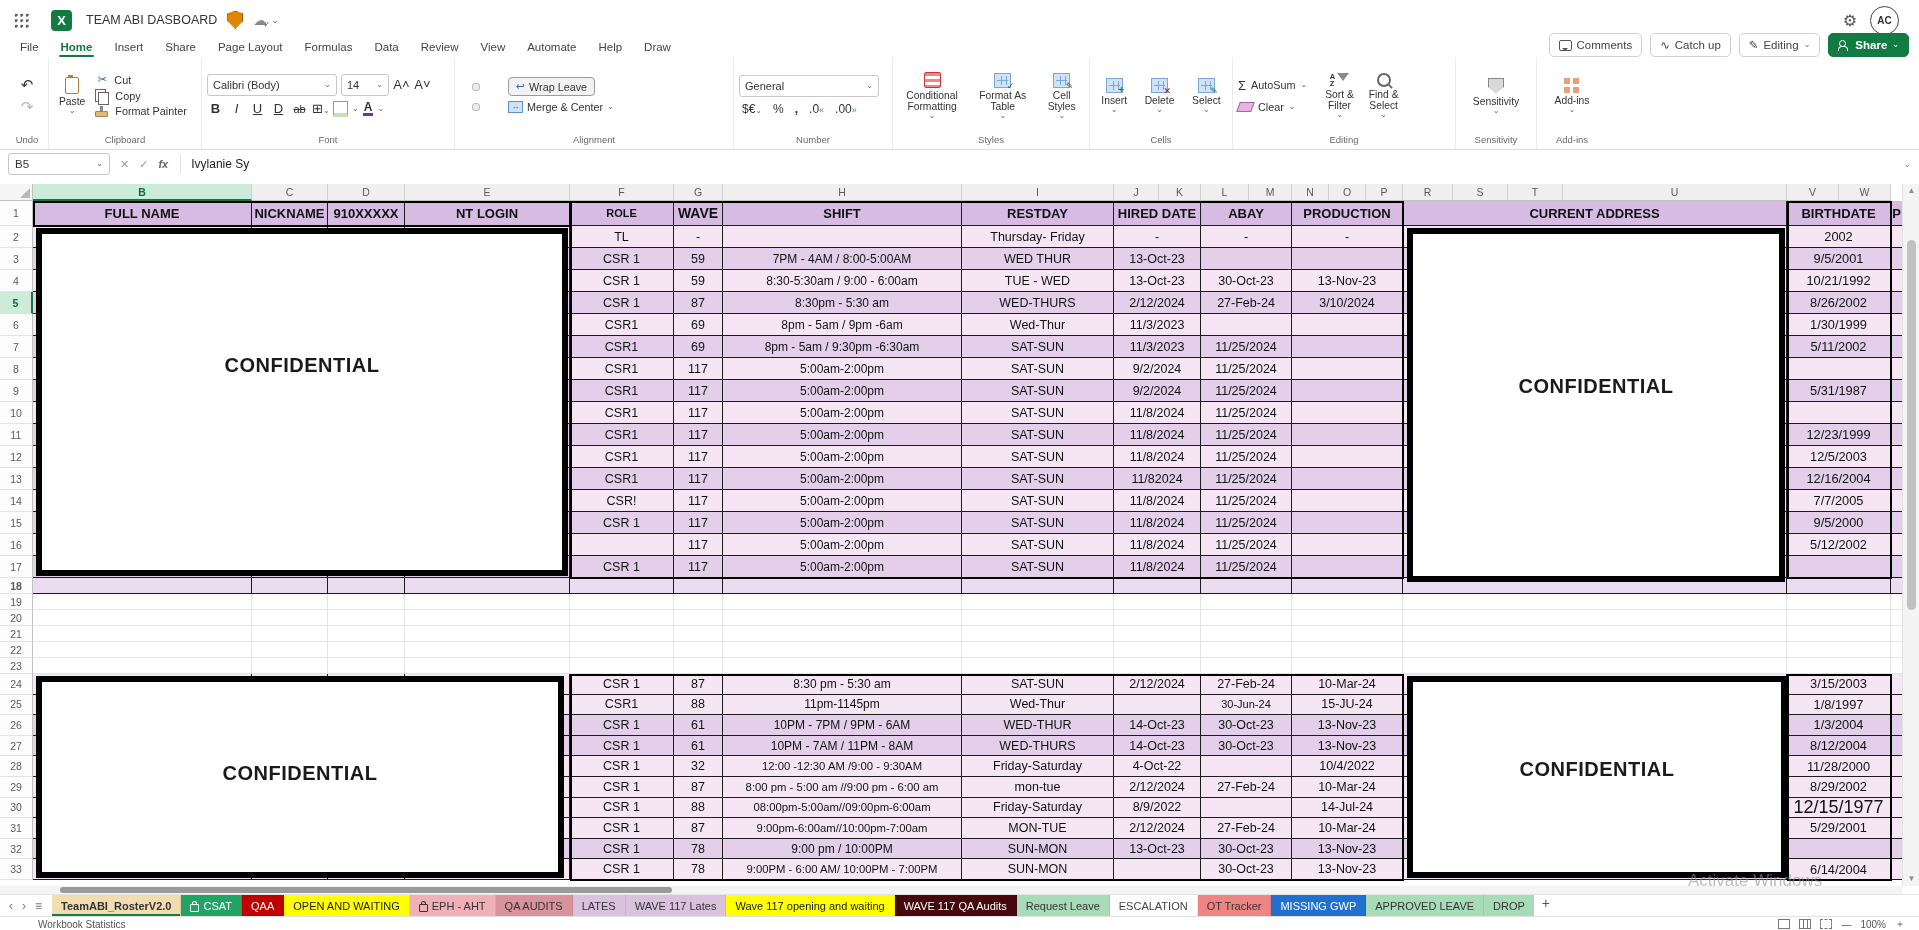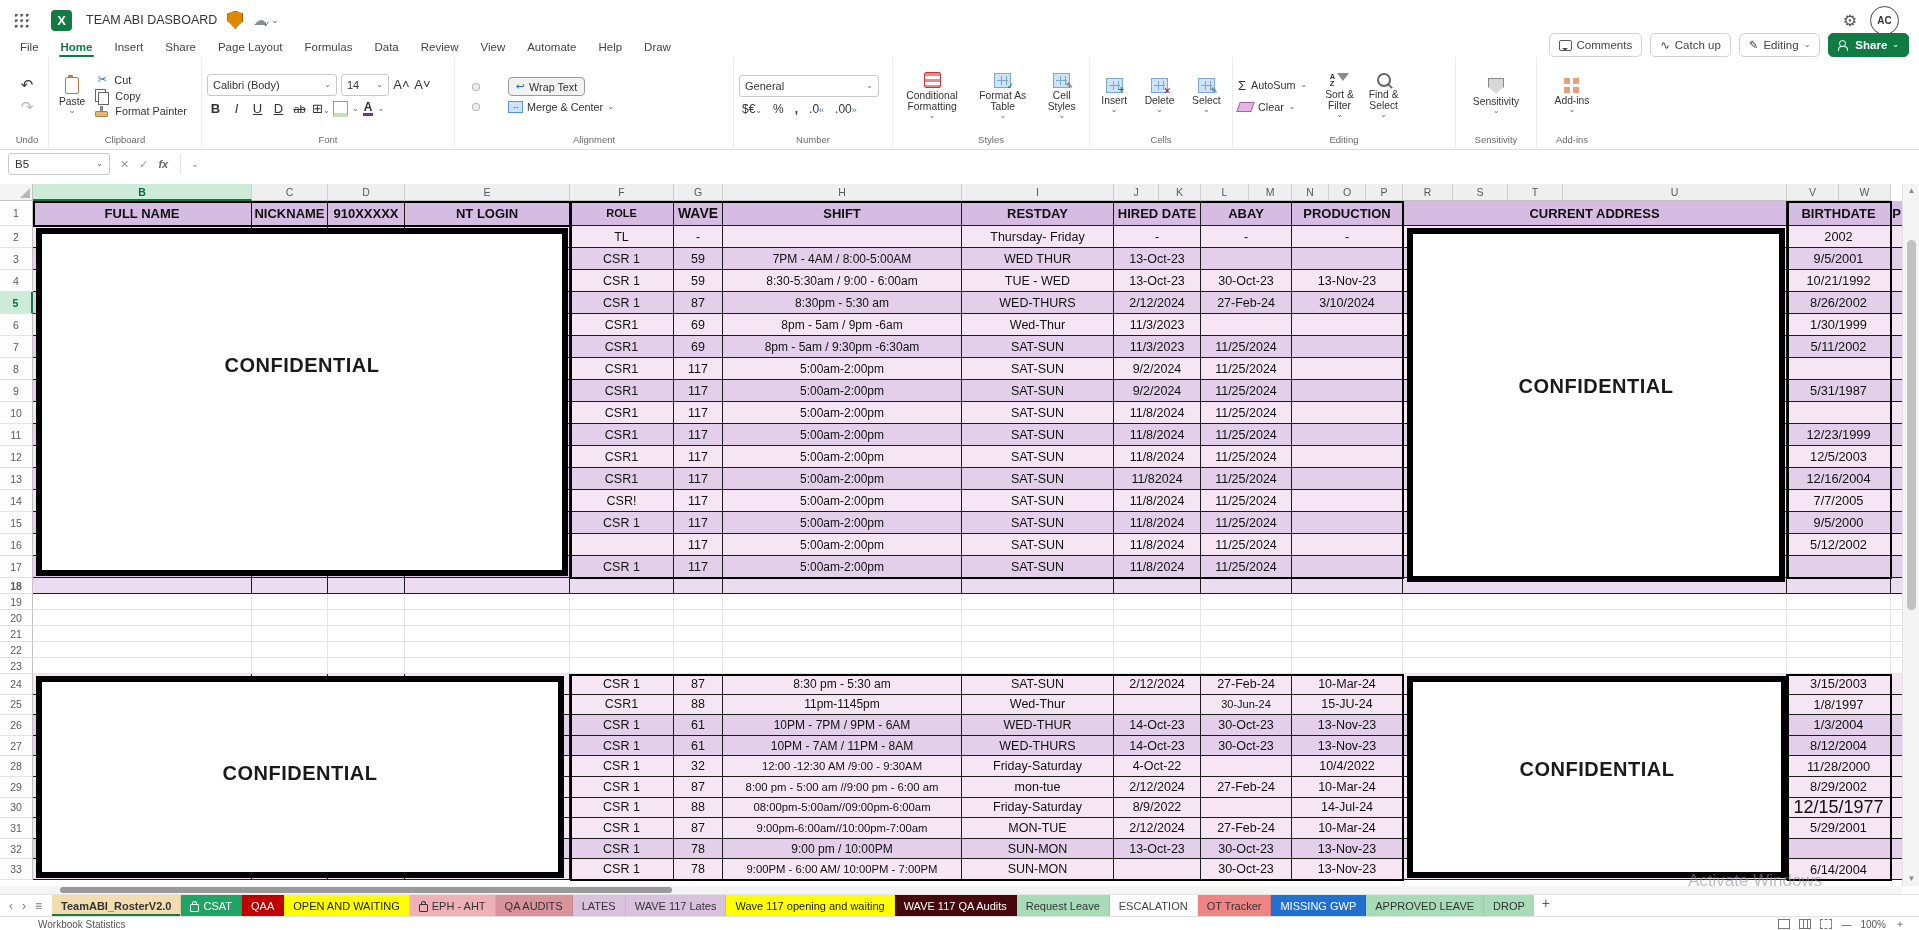--- a/index.html
+++ b/index.html
@@ -251,21 +251,21 @@
     </div>
 
     <div class="rgroup" style="width:278px">
       <div class="rgbody rcol" style="align-items:stretch;gap:5px">
         <div class="fontrow">
           <span class="alplain"><span class="alico"></span></span>
           <span class="albox"><span class="alico"></span></span>
           <span class="alplain"><span class="alico"></span></span>
           <div class="wrapbtn" style="margin-left:12px">
               <span style="color:#2b6cb0">↩</span>
-              <span>Wrap Text</span>
+              <span>Wrap Leave</span>
             </div>
         </div>
         <div class="fontrow">
           <span class="alplain"><span class="alico"></span></span>
           <span class="albox"><span class="alico"></span></span>
           <span class="alplain"><span class="alico"></span></span>
           <div class="mergebtn" style="margin-left:12px">
               <span class="i-merge">↔</span>
               <span>Merge &amp; Center</span>
               <span class="chev">⌄</span>
@@ -406,20 +406,21 @@
   <div id="fbar">
     <div id="namebox">
         <span>B5</span>
         <span class="chev">⌄</span>
       </div>
     <div class="fxbtns">
       <span>✕</span>
       <span>✓</span>
       <span class="fx">fx</span>
     </div>
+    <div id="fcontent">Ivylanie Sy</div>
     <div id="fbarchev">⌄</div>
   </div>
 
   <div id="sheet">
       <div class="corner"></div>
       <div class="colhd sel" style="left: 33px; width: 219px;">B</div>
       <div class="colhd" style="left: 252px; width: 76px;">C</div>
       <div class="colhd" style="left: 328px; width: 77px;">D</div>
       <div class="colhd" style="left: 405px; width: 165px;">E</div>
       <div class="colhd" style="left: 570px; width: 104px;">F</div>

